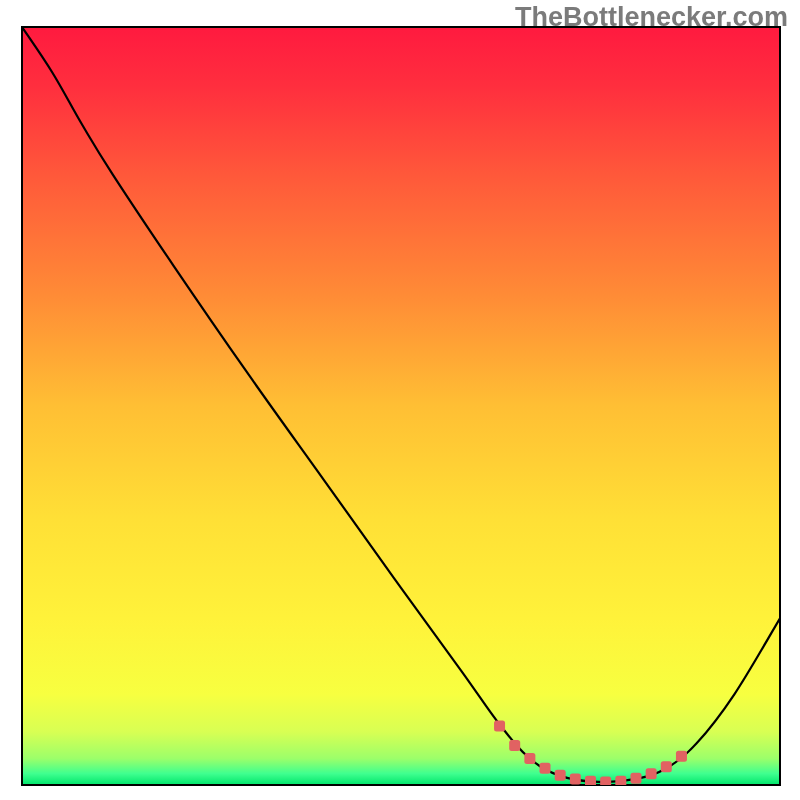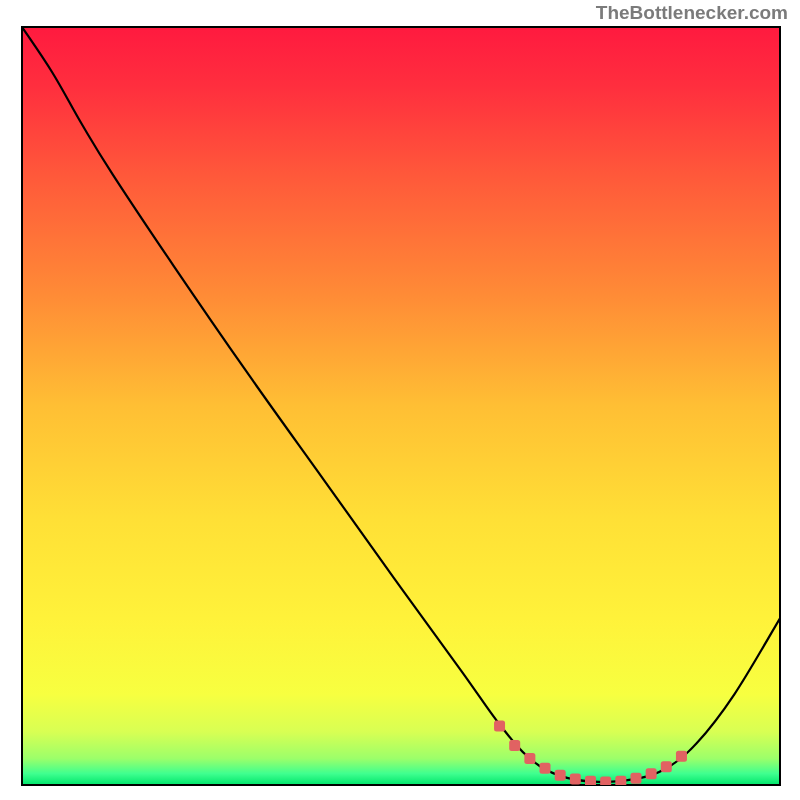--- a/index.html
+++ b/index.html
@@ -13,21 +13,21 @@
   }
   .container {
     position: relative;
     width: 800px;
     height: 800px;
   }
   .attribution {
     position: absolute;
     top: 2px;
     right: 12px;
-    font-size: 19px;
+    font-size: 27px;
     font-weight: bold;
     color: #7b7b7b;
     letter-spacing: 0px;
   }
   svg.chart {
     position: absolute;
     left: 0;
     top: 0;
     width: 800px;
     height: 800px;

